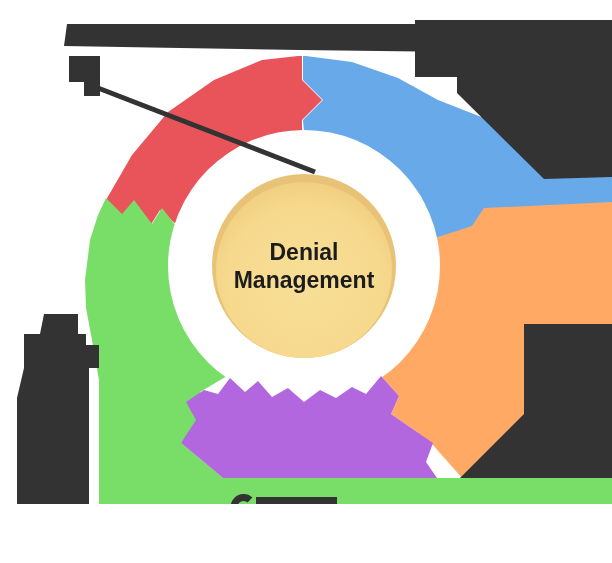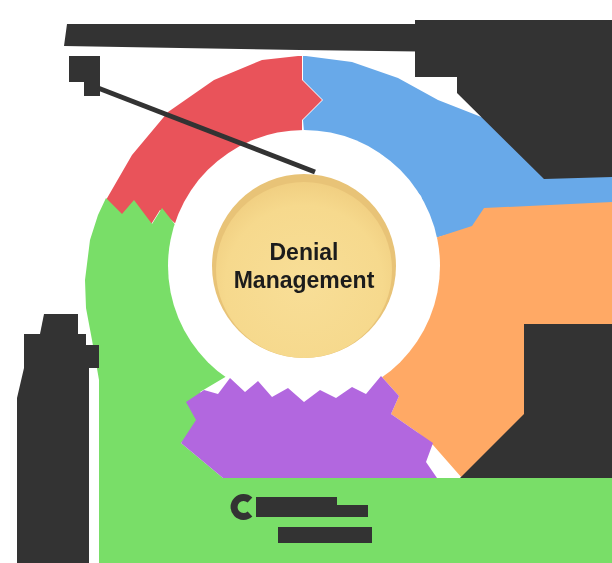--- a/index.html
+++ b/index.html
@@ -1,16 +1,16 @@
 <!DOCTYPE html>
 <html><head>
 <meta charset="utf-8">
 <style>
   html,body{margin:0;padding:0;background:#ffffff;}
-  .stage{position:relative;width:612px;height:563px;overflow:hidden;background:#ffffff;
+  .stage{position:relative;width:612px;height:504px;overflow:hidden;background:#ffffff;
          font-family:"Liberation Sans", sans-serif;}
   svg{display:block;}
   text{font-family:"Liberation Sans","DejaVu Sans",sans-serif;font-weight:bold;}
 </style>
 </head>
 <body>
 
 <div class="stage">
 <svg width="612" height="563" viewBox="0 0 612 563">
   <defs>

